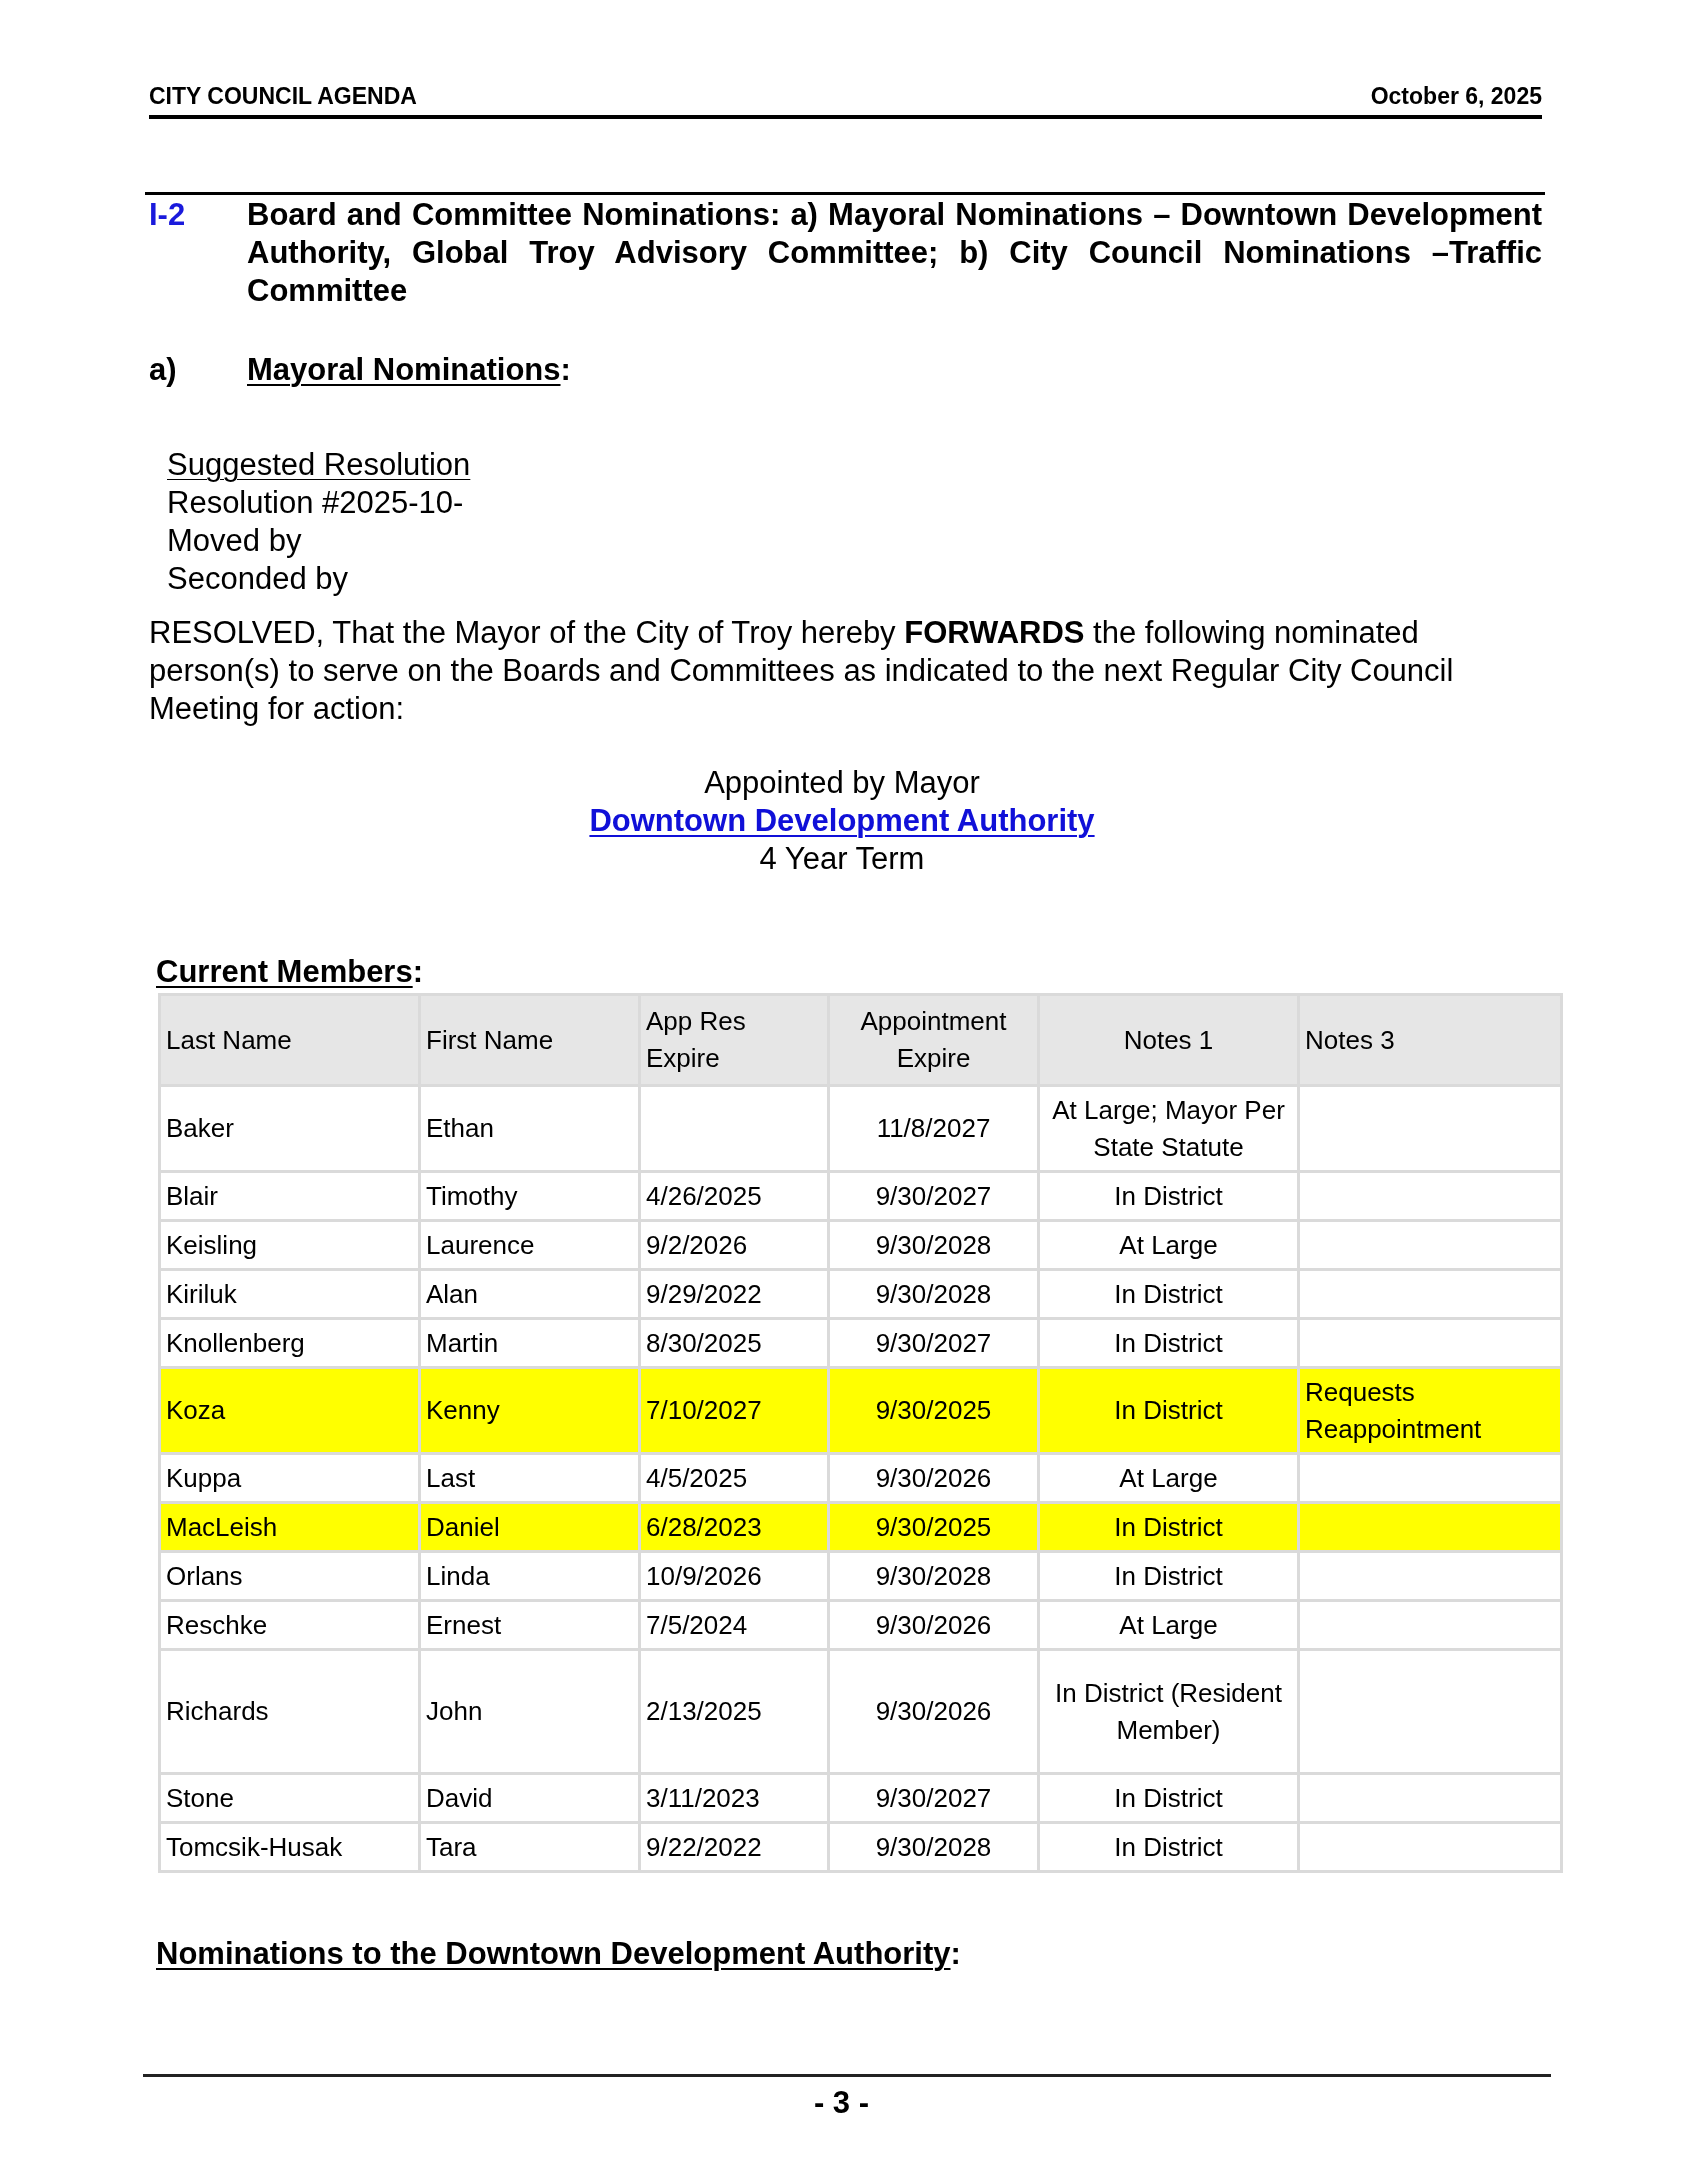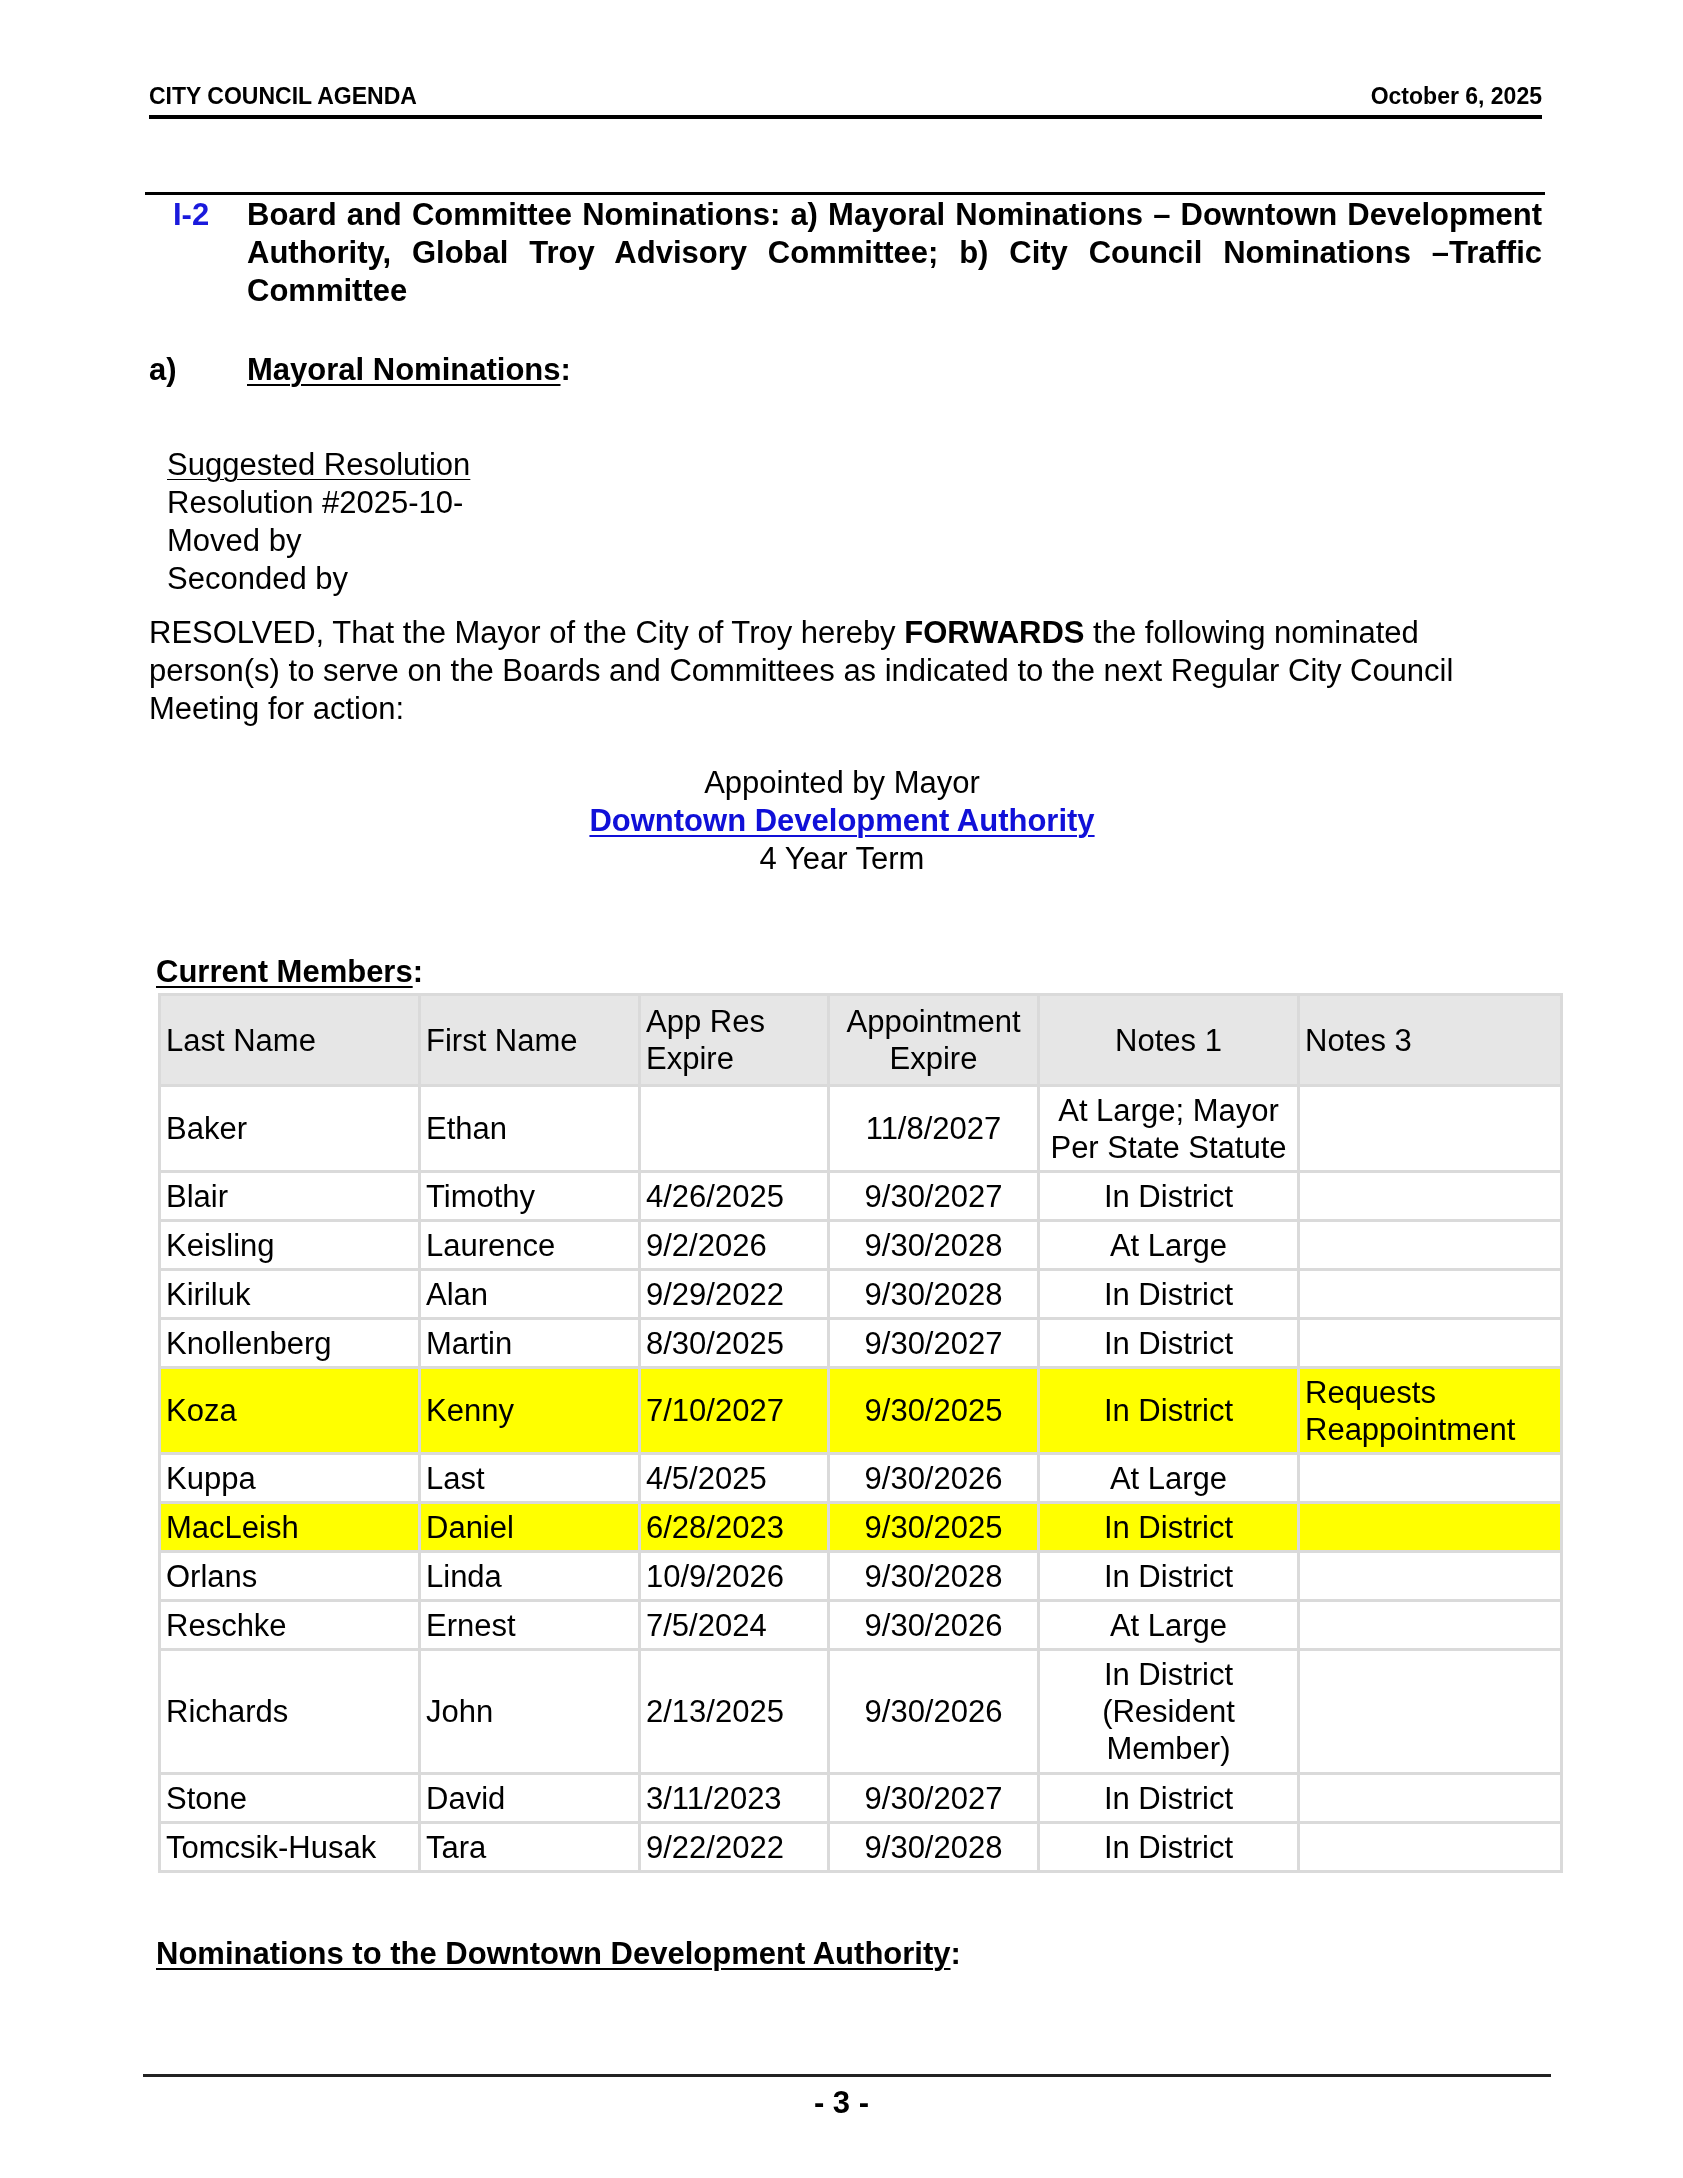--- a/index.html
+++ b/index.html
@@ -4,34 +4,34 @@
 <style>
   html, body { margin: 0; padding: 0; background: #ffffff; }
   body { width: 1683px; height: 2178px; position: relative; overflow: hidden;
          font-family: "Liberation Sans", sans-serif; color: #000; font-size: 31px; }
   .abs { position: absolute; }
   .hdr { left: 149px; top: 77px; width: 1393px; height: 38px; border-bottom: 4px solid #000;
          font-weight: bold; font-size: 23px; line-height: 38px; }
   .hdr .l { float: left; }
   .hdr .r { float: right; }
   .rule { left: 145px; top: 192px; width: 1400px; height: 3px; background: #000; }
-  .item-num { left: 149px; top: 196px; color: #1a1adc; font-weight: bold; line-height: 38px; margin-left: 24px; }
+  .item-num { left: 149px; top: 196px; color: #1a1adc; font-weight: bold; line-height: 38px; }
   .item-title { left: 247px; top: 196px; width: 1295px; font-weight: bold; line-height: 38px;
                 text-align: justify; text-align-last: left; }
   .sec-a { left: 149px; top: 351px; font-weight: bold; line-height: 38px; }
   .sec-a-title { left: 247px; top: 351px; font-weight: bold; line-height: 38px; }
   .u { text-decoration: underline; text-decoration-thickness: 2px; text-underline-offset: 4px; }
   .res { left: 149px; top: 446px; line-height: 38px; margin-left: 18px; }
   .res div { height: 38px; }
   .body-p { left: 149px; top: 614px; width: 1396px; line-height: 38px; }
   .center-block { left: 149px; top: 764px; width: 1386px; text-align: center; line-height: 38px; }
   .link { color: #1010d8; font-weight: bold; text-decoration: underline; text-decoration-thickness: 2px; text-underline-offset: 4px; cursor: pointer; }
   .cm-label { left: 156px; top: 953px; font-weight: bold; line-height: 38px; }
   table.members { position: absolute; left: 158px; top: 993px; border-collapse: collapse;
-                  font-size: 31px; line-height: 37px; }
+                  font-size: 26px; line-height: 37px; }
   table.members th, table.members td { border: 3px solid #dadada; padding: 0 5px; vertical-align: middle; font-weight: normal; }
   table.members th { background: #e6e6e6; height: 88px; }
   table.members td { height: 46px; }
   .c1 { width: 247px; text-align: left; }
   .c2 { width: 207px; text-align: left; }
   .c3 { width: 176px; text-align: left; }
   .c4 { width: 197px; text-align: center; }
   .c5 { width: 247px; text-align: center; }
   .c6 { width: 250px; text-align: left; }
   tr.hl td { background: #ffff00; }

